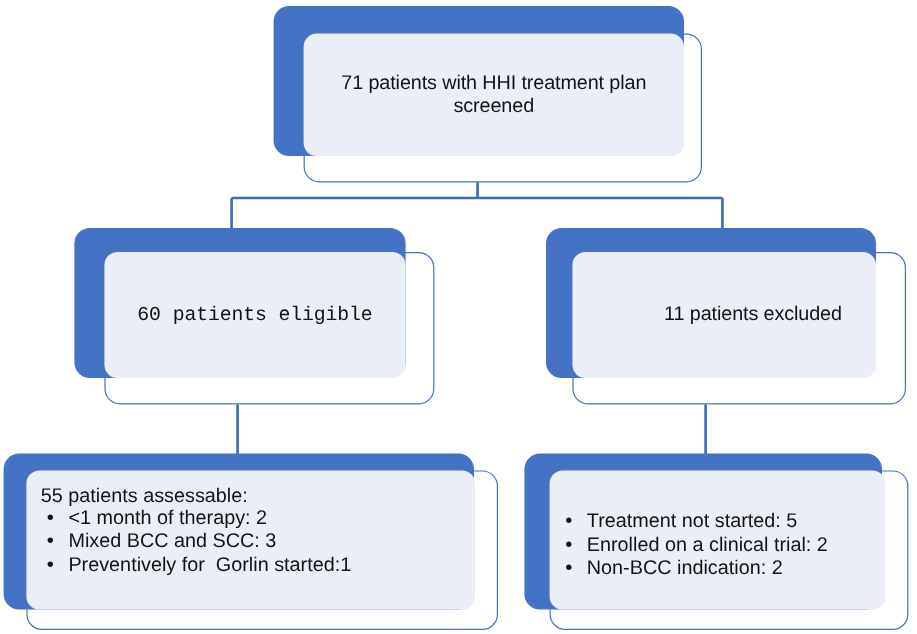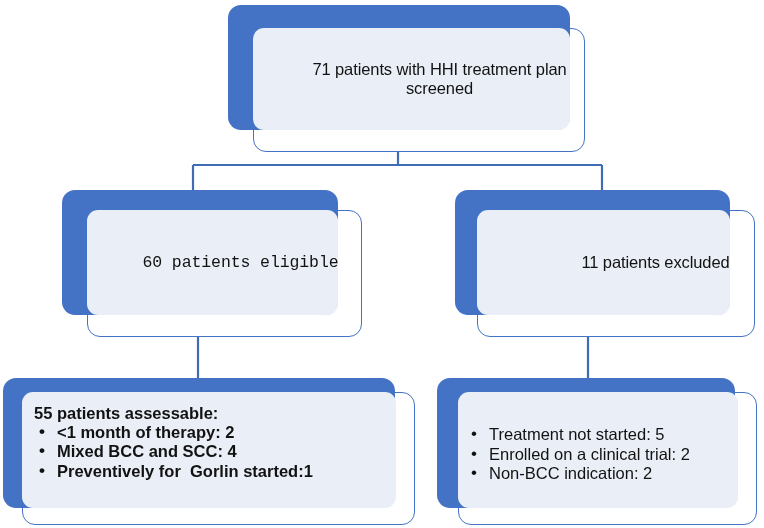--- a/index.html
+++ b/index.html
@@ -57,21 +57,20 @@
     font-size: 16.5px;
     line-height: 1.18;
     letter-spacing: -0.1px;
     white-space: pre-wrap;
   }
   .node-text.center {
     text-align: center;
     display: flex;
     align-items: center;
     justify-content: center;
-    padding-left: 28px;
   }
 
   
   .list-block {
     position: absolute;
     color: #121212;
     font-size: 16.5px;
     line-height: 1.0;
   }
   .list-head {
@@ -144,25 +143,25 @@
     <div class="fill-plate" style="left:477px; top:210px; width:253px; height:105px;"></div>
     <div class="node-text center" style="left:477px; top:210px; width:301px; height:105px;">
       <span>11 patients excluded</span>
     </div>
   </div>
 
   <div class="node">
     <div class="front-plate" style="left:22px; top:392px; width:393px; height:133px;"></div>
     <div class="shadow-plate" style="left:3px; top:378px; width:392px; height:130px;"></div>
     <div class="fill-plate" style="left:22px; top:392px; width:374px; height:116px;"></div>
-    <div class="list-block" style="left:34px; top:405px; width:372px;font-weight:bold;">
+    <div class="list-block" style="left:34px; top:405px; width:372px;">
       <div class="list-head">55 patients assessable:</div>
       <ul class="bullets">
         <li>&lt;1 month of therapy: 2</li>
-        <li>Mixed BCC and SCC: 4</li>
+        <li>Mixed BCC and SCC: 3</li>
         <li>Preventively for  Gorlin started:1</li>
       </ul>
     </div>
   </div>
 
   <div class="node">
     <div class="front-plate" style="left:458px; top:392px; width:299px; height:133px;"></div>
     <div class="shadow-plate" style="left:437px; top:378px; width:298px; height:130px;"></div>
     <div class="fill-plate" style="left:458px; top:392px; width:280px; height:116px;"></div>
     <div class="list-block" style="left:466px; top:424px; width:290px;">

